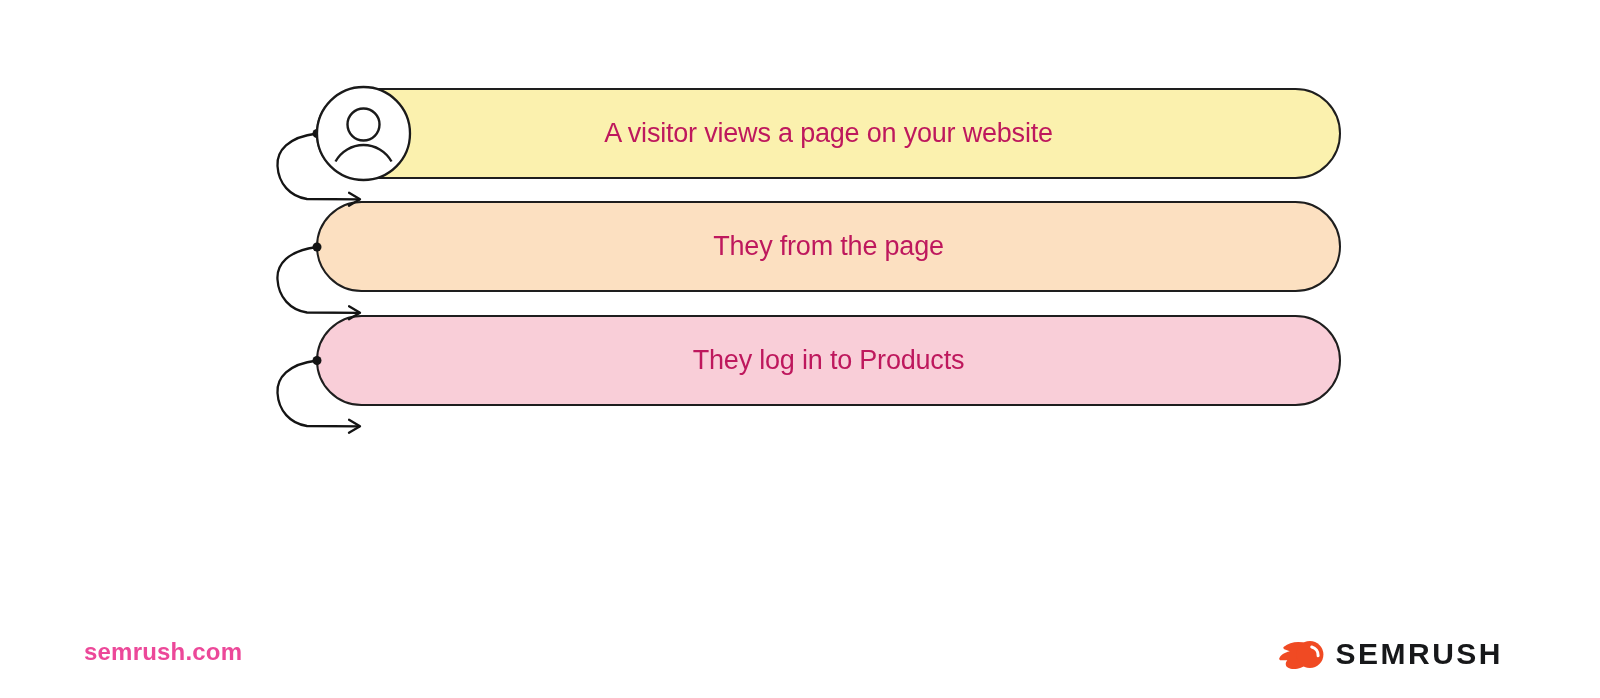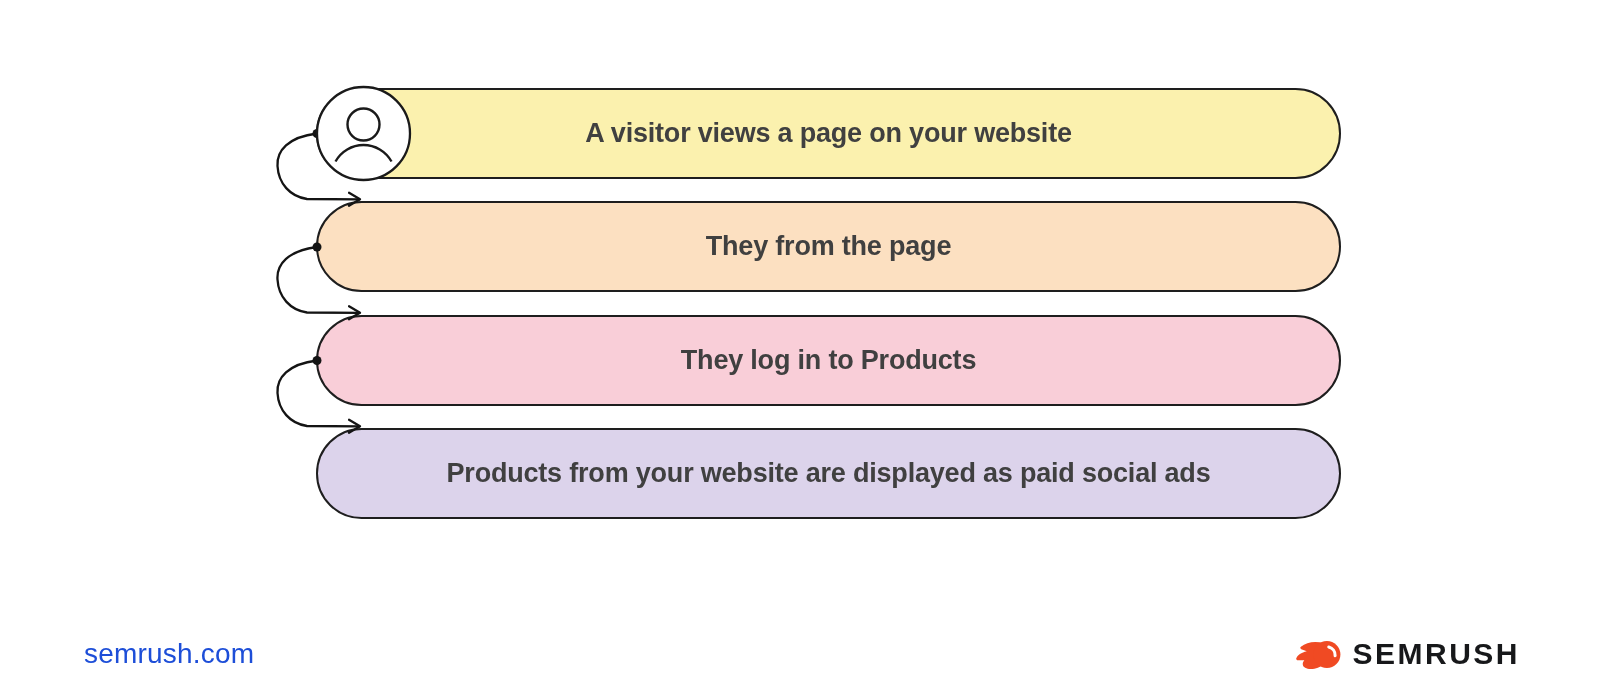--- a/index.html
+++ b/index.html
@@ -20,23 +20,23 @@
     box-sizing: border-box;
     border: 2px solid #1e1e1e;
     border-radius: 45.5px;
     display: flex;
     align-items: center;
     justify-content: center;
     z-index: 1;
   }
   .pill .pill-label {
     font-size: 27px;
-    font-weight: 700;
+    font-weight: 400;
     letter-spacing: -0.2px;
-    color: #404040;
+    color: #be185d;
     white-space: nowrap;
   }
   .p1 { top: 88px; }
   .p2 { top: 201px; }
   .p3 { top: 315px; }
   .p4 { top: 428px; }
   
   .overlay {
     position: absolute;
     left: 0; top: 0;
@@ -51,29 +51,29 @@
     stroke-width: 2.3;
   }
   .connector-dot { fill: #141414; }
   .avatar-outline { fill: #ffffff; stroke: #1a1a1a; stroke-width: 2.3; }
   .person-stroke { fill: none; stroke: #1a1a1a; stroke-width: 2.4; }
   
   .site-url {
     position: absolute;
     left: 84px;
     top: 638px;
-    font-size: 28px;
-    font-weight: 400;
-    color: #1d4ed8;
+    font-size: 24px;
+    font-weight: 700;
+    color: #ec4899;
     letter-spacing: 0.2px;
   }
   .brand-logo {
     position: absolute;
     top: 638px;
-    right: 80px;
+    right: 97px;
     display: flex;
     align-items: center;
     gap: 11px;
     height: 32px;
   }
   .brand-word {
     font-size: 30px;
     font-weight: 700;
     letter-spacing: 2.5px;
     color: #17181a;
@@ -86,23 +86,20 @@
 <div class="canvas">
 
   <div class="pill p1" style="background-color: rgb(251, 241, 174);">
     <span class="pill-label">A visitor views a page on your website</span>
   </div>
   <div class="pill p2" style="background-color: rgb(252, 224, 193);">
     <span class="pill-label">They from the page</span>
   </div>
   <div class="pill p3" style="background-color: rgb(249, 206, 216);">
     <span class="pill-label">They log in to Products</span>
-  </div>
-  <div class="pill p4" style="background-color: rgb(220, 211, 235);">
-    <span class="pill-label">Products from your website are displayed as paid social ads</span>
   </div>
 
   <svg class="overlay" viewBox="0 0 1600 698" aria-hidden="true">
     <defs>
       <marker id="chev" markerWidth="30" markerHeight="22" refX="12.5" refY="9.5" orient="auto" markerUnits="userSpaceOnUse">
         <path d="M1.5,3 L12.5,9.5 L1.5,16" fill="none" stroke="#141414" stroke-width="2.3" stroke-linecap="round" stroke-linejoin="round"></path>
       </marker>
     </defs>
 
     <g>

